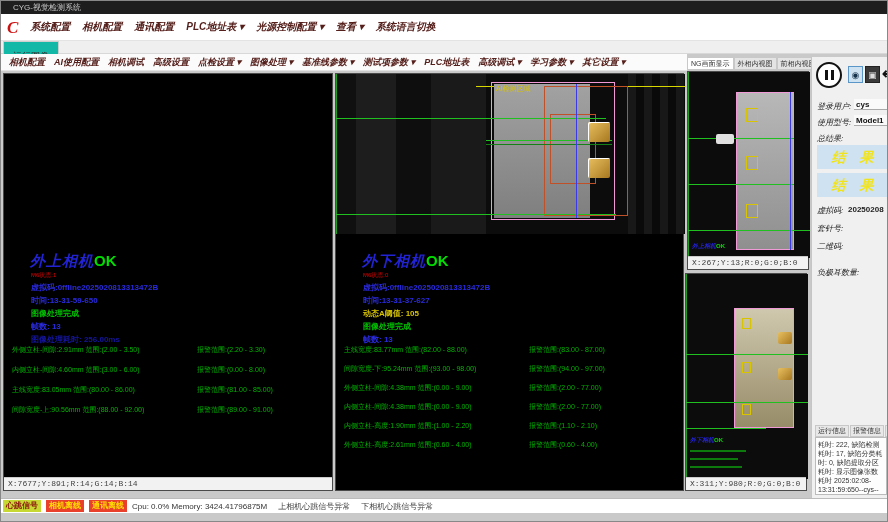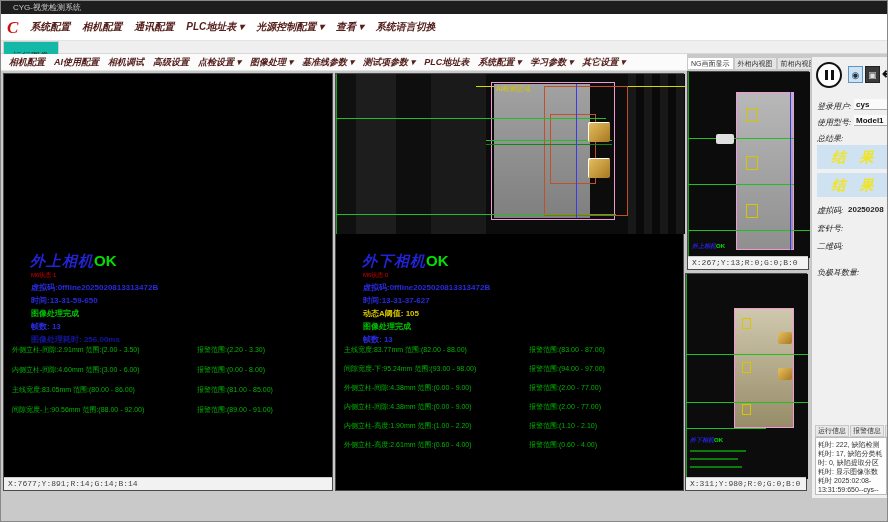--- a/index.html
+++ b/index.html
@@ -78,21 +78,21 @@
   <div class="toolbar">
     <span class="ti">相机配置</span>
     <span class="ti">AI使用配置</span>
     <span class="ti">相机调试</span>
     <span class="ti">高级设置</span>
     <span class="ti">点检设置 ▾</span>
     <span class="ti">图像处理 ▾</span>
     <span class="ti">基准线参数 ▾</span>
     <span class="ti">测试项参数 ▾</span>
     <span class="ti">PLC地址表</span>
-    <span class="ti">系统配置 ▾</span>
+    <span class="ti">高级调试 ▾</span>
     <span class="ti">学习参数 ▾</span>
     <span class="ti">其它设置 ▾</span>
   </div>
 
   <div class="view" style="left:2px;top:72px;width:330px;height:418px">
 
     <div class="cam-title" style="left:26px;top:178px">
       <span>外上相机</span><span class="ok">OK</span>
     </div>
     <span class="redsub" style="left:27px;top:197px">M6状态:1</span>
@@ -254,14 +254,22 @@
     <span class="plabel" style="left:5px;top:210px">负极耳数量:</span>
 
     <div style="position:absolute;left:3px;top:368px;display:flex;gap:1px">
       <span class="ltab">运行信息</span>
       <span class="ltab">报警信息</span>
       <span class="ltab">调试信息</span>
     </div>
     <div class="logbox" style="top:380px">耗时: 222, 缺陷检测耗时: 17, 缺陷分类耗时: 0, 缺陷提取分区耗时: 显示图像张数耗时 2025:02:08-13:31:59:650--cys--外上相机--图像处理耗时: 256.00ms</div>
   </div>
 
+  <div class="statusbar">
+    <span class="badge ok">心跳信号</span>
+    <span class="badge err">相机离线</span>
+    <span class="badge err">通讯离线</span>
+    <span class="cputext">Cpu: 0.0% Memory: 3424.41796875M</span>
+    <span class="warntext">上相机心跳信号异常</span>
+    <span class="warntext">下相机心跳信号异常</span>
+  </div>
 
 </div>
 
 </body></html>

